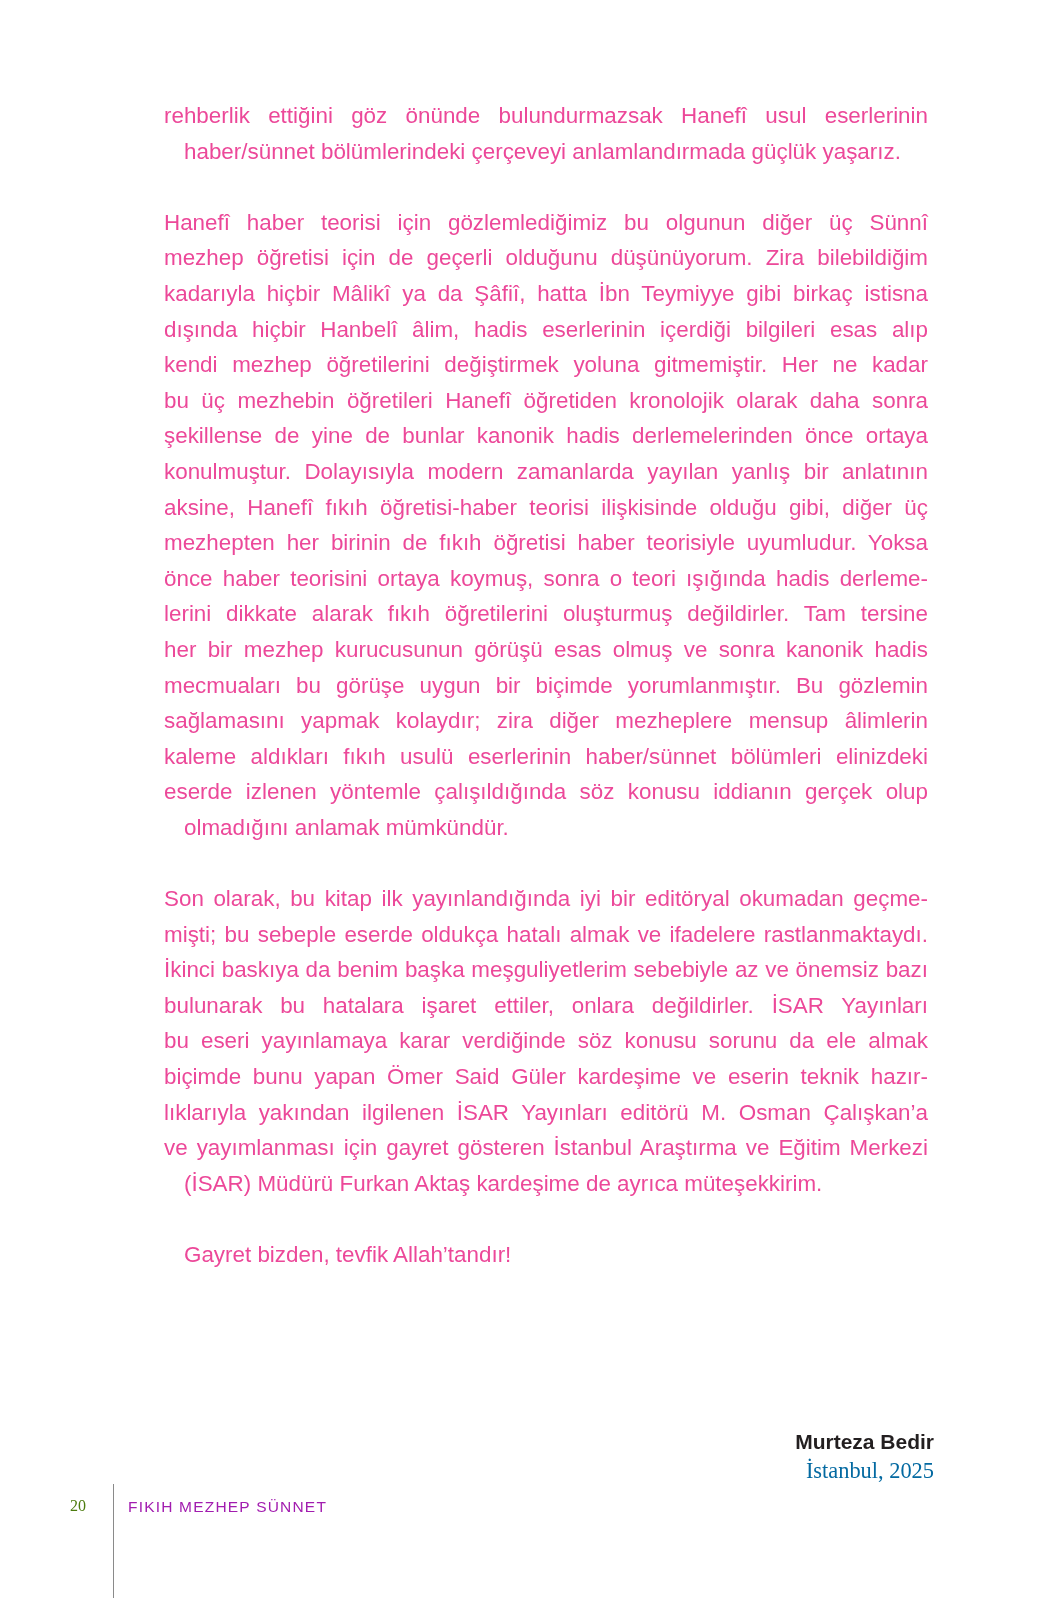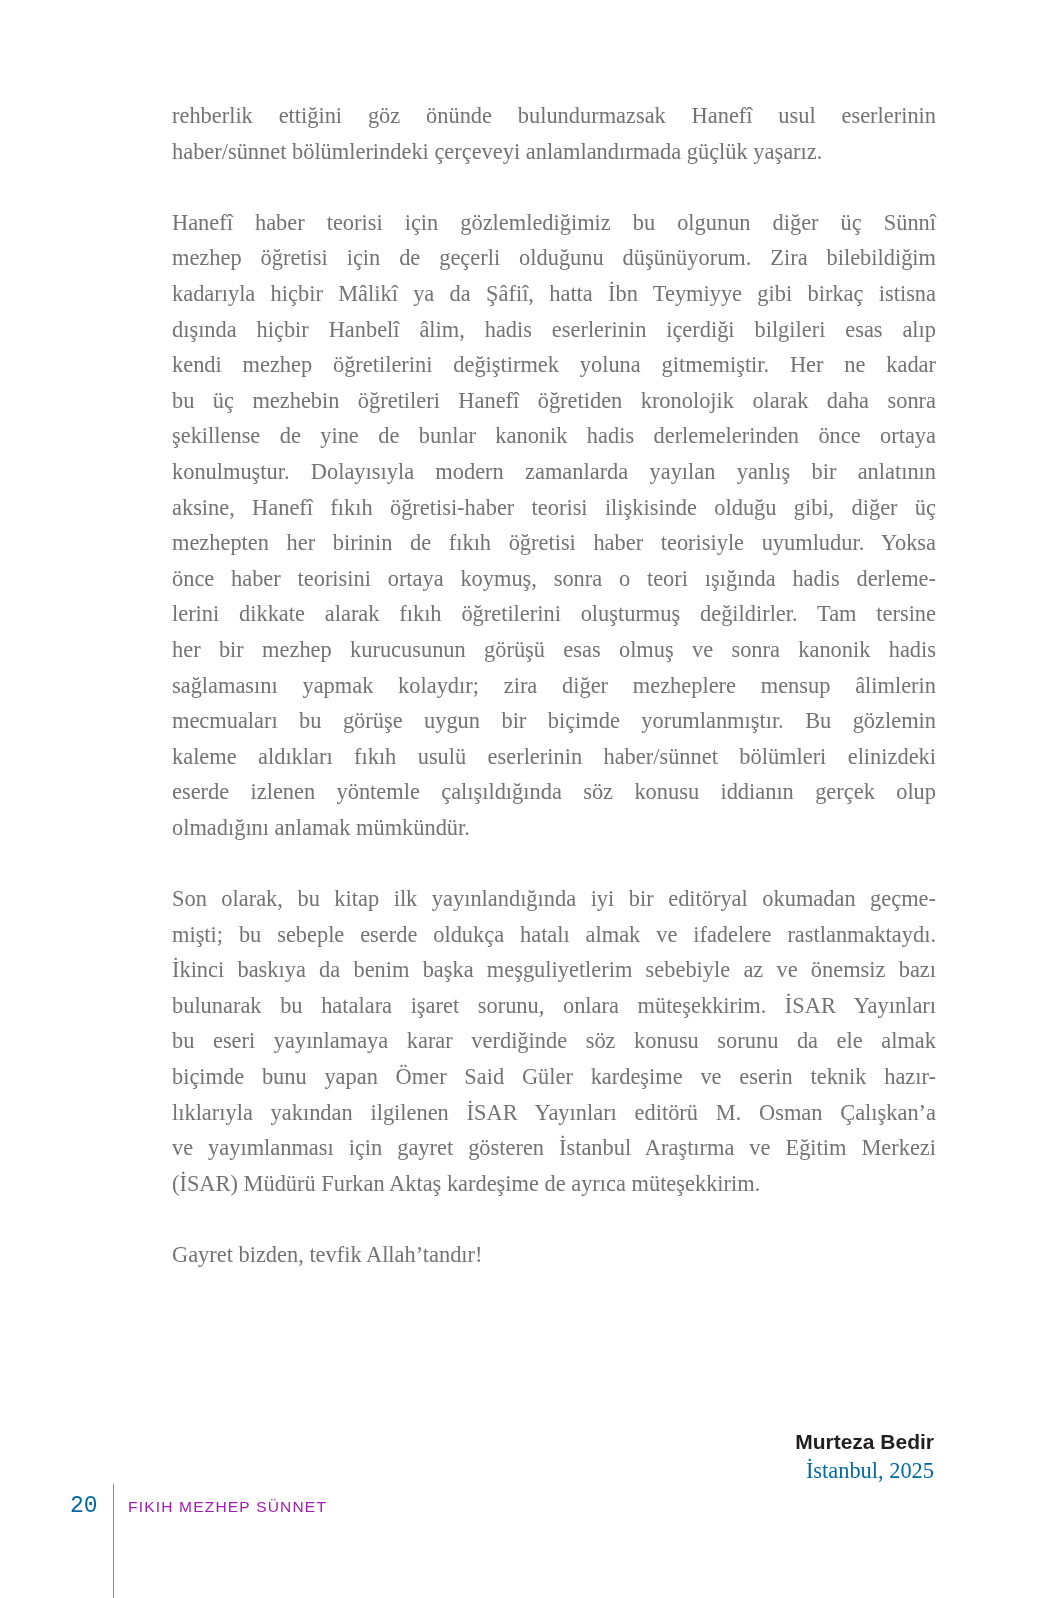--- a/index.html
+++ b/index.html
@@ -9,38 +9,39 @@
     }
     body {
       width: 1056px;
       height: 1598px;
       position: relative;
       overflow: hidden;
       color: #231f20;
     }
     .text-block {
       position: absolute;
-      left: 172px;
+      left: 164px;
       top: 98px;
       width: 764px;
-      font-family: Liberation Serif, serif;
+      font-family: Liberation Sans, sans-serif;
       font-size: 22.4px;
       line-height: 35.6px;
-      color: #737373;
+      color: #ec4899;
     }
     .line {
       display: block;
       white-space: nowrap;
       text-align: justify;
       text-align-last: justify;
       height: 35.6px;
       overflow: visible;
     }
     .line.last {
       text-align-last: left;
+      margin-left: 20px;
     }
     .para-gap {
       height: 35.6px;
     }
     .signature {
       position: absolute;
       right: 122px;
       top: 1428px;
       text-align: right;
     }
@@ -61,23 +62,23 @@
       position: absolute;
       left: 0;
       top: 1484px;
       width: 1056px;
       height: 114px;
     }
     .page-number {
       position: absolute;
       left: 70px;
       top: 6px;
-      font-family: Liberation Mono, monospace;
-      font-size: 23px;
-      color: #0369a1;
+      font-family: Liberation Serif, serif;
+      font-size: 16px;
+      color: #4d7c0f;
       line-height: 32px;
     }
     .footer-divider {
       position: absolute;
       left: 113px;
       top: 0;
       width: 1px;
       height: 114px;
       background: #8a8a8a;
     }
@@ -110,33 +111,33 @@
     <span class="line">dışında hiçbir Hanbelî âlim, hadis eserlerinin içerdiği bilgileri esas alıp</span>
     <span class="line">kendi mezhep öğretilerini değiştirmek yoluna gitmemiştir. Her ne kadar</span>
     <span class="line">bu üç mezhebin öğretileri Hanefî öğretiden kronolojik olarak daha sonra</span>
     <span class="line">şekillense de yine de bunlar kanonik hadis derlemelerinden önce ortaya</span>
     <span class="line">konulmuştur. Dolayısıyla modern zamanlarda yayılan yanlış bir anlatının</span>
     <span class="line">aksine, Hanefî fıkıh öğretisi-haber teorisi ilişkisinde olduğu gibi, diğer üç</span>
     <span class="line">mezhepten her birinin de fıkıh öğretisi haber teorisiyle uyumludur. Yoksa</span>
     <span class="line">önce haber teorisini ortaya koymuş, sonra o teori ışığında hadis derleme-</span>
     <span class="line">lerini dikkate alarak fıkıh öğretilerini oluşturmuş değildirler. Tam tersine</span>
     <span class="line">her bir mezhep kurucusunun görüşü esas olmuş ve sonra kanonik hadis</span>
+    <span class="line">mecmuaları bu görüşe uygun bir biçimde yorumlanmıştır.  Bu gözlemin</span>
     <span class="line">sağlamasını yapmak kolaydır; zira diğer mezheplere mensup âlimlerin</span>
-    <span class="line">mecmuaları bu görüşe uygun bir biçimde yorumlanmıştır.  Bu gözlemin</span>
     <span class="line">kaleme aldıkları fıkıh usulü eserlerinin haber/sünnet bölümleri elinizdeki</span>
     <span class="line">eserde izlenen yöntemle çalışıldığında söz konusu iddianın gerçek olup</span>
     <span class="line last">olmadığını anlamak mümkündür.</span>
   </div>
   <div class="para-gap"></div>
 
   <div>
     <span class="line">Son olarak, bu kitap ilk yayınlandığında iyi bir editöryal okumadan geçme-</span>
     <span class="line">mişti; bu sebeple eserde oldukça hatalı almak ve ifadelere rastlanmaktaydı.</span>
     <span class="line">İkinci baskıya da benim başka meşguliyetlerim sebebiyle az ve önemsiz bazı</span>
-    <span class="line">bulunarak bu hatalara işaret sorunu, onlara müteşekkirim. İSAR Yayınları</span>
+    <span class="line">bulunarak bu hatalara işaret ettiler, onlara değildirler. İSAR Yayınları</span>
     <span class="line">bu eseri yayınlamaya karar verdiğinde söz konusu sorunu da ele almak</span>
     <span class="line">biçimde bunu yapan Ömer Said Güler kardeşime ve eserin teknik hazır-</span>
     <span class="line">lıklarıyla yakından ilgilenen İSAR Yayınları editörü M. Osman Çalışkan’a</span>
     <span class="line">ve yayımlanması için gayret gösteren İstanbul Araştırma ve Eğitim Merkezi</span>
     <span class="line last">(İSAR) Müdürü Furkan Aktaş kardeşime de ayrıca müteşekkirim.</span>
   </div>
   <div class="para-gap"></div>
 
   <div>
     <span class="line last">Gayret bizden, tevfik Allah’tandır!</span>

